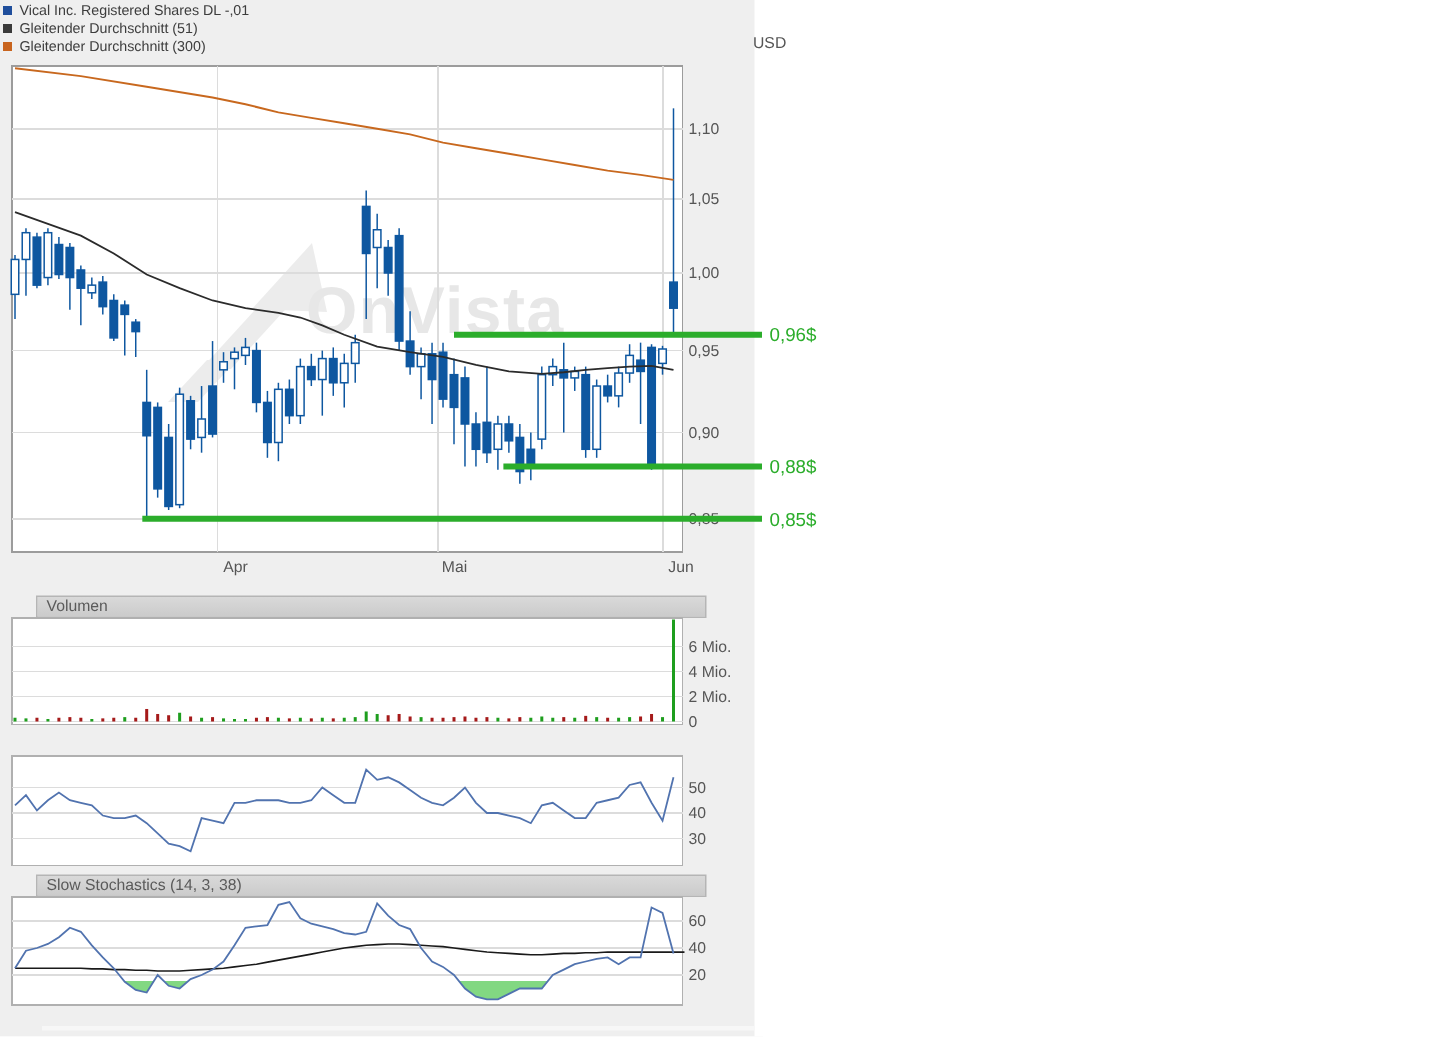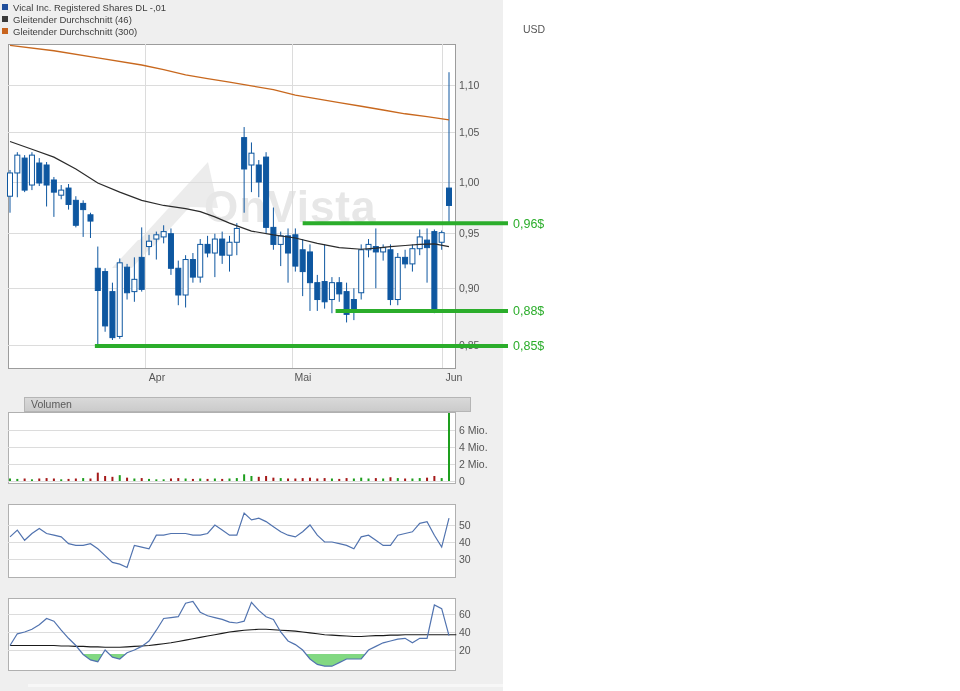--- a/index.html
+++ b/index.html
@@ -4,53 +4,56 @@
 <style>
   html,body{margin:0;padding:0;background:#ffffff;}
   .stage{position:relative;width:960px;height:691px;background:#ffffff;overflow:hidden;
          font-family:"Liberation Sans",sans-serif;}
   .gray-bg{position:absolute;left:0;top:0;width:503px;height:691px;background:#efefef;}
   .bottom-strip{position:absolute;left:28px;top:684px;width:475px;height:3px;background:#f7f7f7;}
   .legend{position:absolute;left:2px;top:1px;}
   .legend-row{display:flex;align-items:center;height:12px;}
   .swatch{width:6px;height:6px;margin-right:5px;flex:0 0 auto;}
   .legend-label{font-size:9.5px;color:#3d3d3d;white-space:nowrap;}
-  .usd{position:absolute;left:495px;top:23px;font-size:10.5px;color:#555;padding-left:28px;}
+  .usd{position:absolute;left:474px;top:23px;font-size:10.5px;color:#555;padding-left:28px;}
   .panel-header{position:absolute;left:24px;width:447px;height:15px;box-sizing:border-box;
     background:linear-gradient(180deg,#d9d9d9,#cbcbcb);border:1px solid #b5b5b5;
     font-size:10.5px;color:#5a5a5a;line-height:13px;padding-left:6px;}
   svg{position:absolute;left:0;top:0;}
   svg text{font-family:"Liberation Sans",sans-serif;}
 </style>
 </head>
 <body>
 
 <div class="stage">
   <div class="gray-bg"></div>
   <div class="bottom-strip"></div>
 
   <div class="legend">
     <div class="legend-row">
       <span class="swatch" style="background: rgb(31, 78, 156);"></span>
       <span class="legend-label">Vical Inc. Registered Shares DL -,01</span>
     </div>
     <div class="legend-row">
       <span class="swatch" style="background: rgb(58, 58, 58);"></span>
-      <span class="legend-label">Gleitender Durchschnitt (46)</span>
+      <span class="legend-label">Gleitender Durchschnitt (51)</span>
     </div>
     <div class="legend-row">
       <span class="swatch" style="background: rgb(200, 100, 30);"></span>
       <span class="legend-label">Gleitender Durchschnitt (300)</span>
     </div>
   </div>
 
   <div class="usd">USD</div>
 
   <div class="panel-header" style="top:397px;">
     <span>Volumen</span>
+  </div>
+  <div class="panel-header" style="top:583px;">
+    <span>Slow Stochastics (14, 3, 38)</span>
   </div>
 
   <svg id="c" width="960" height="691">
       <g>
         <rect x="8" y="44" width="447" height="324" fill="#fff" stroke="#9c9c9c" shape-rendering="crispEdges"></rect>
         <g clip-path="url(#mclip)">
           <polygon points="112,268 138,240 158,240 132,268" fill="#ececec"></polygon>
           <polygon points="134,246 176,200 196,200 154,246" fill="#ececec"></polygon>
           <polygon points="168,206 208,162 218,208" fill="#ececec"></polygon>
           <text x="204" y="222" font-size="44" fill="#e7e7e7" font-weight="bold" letter-spacing="1">OnVista</text>

